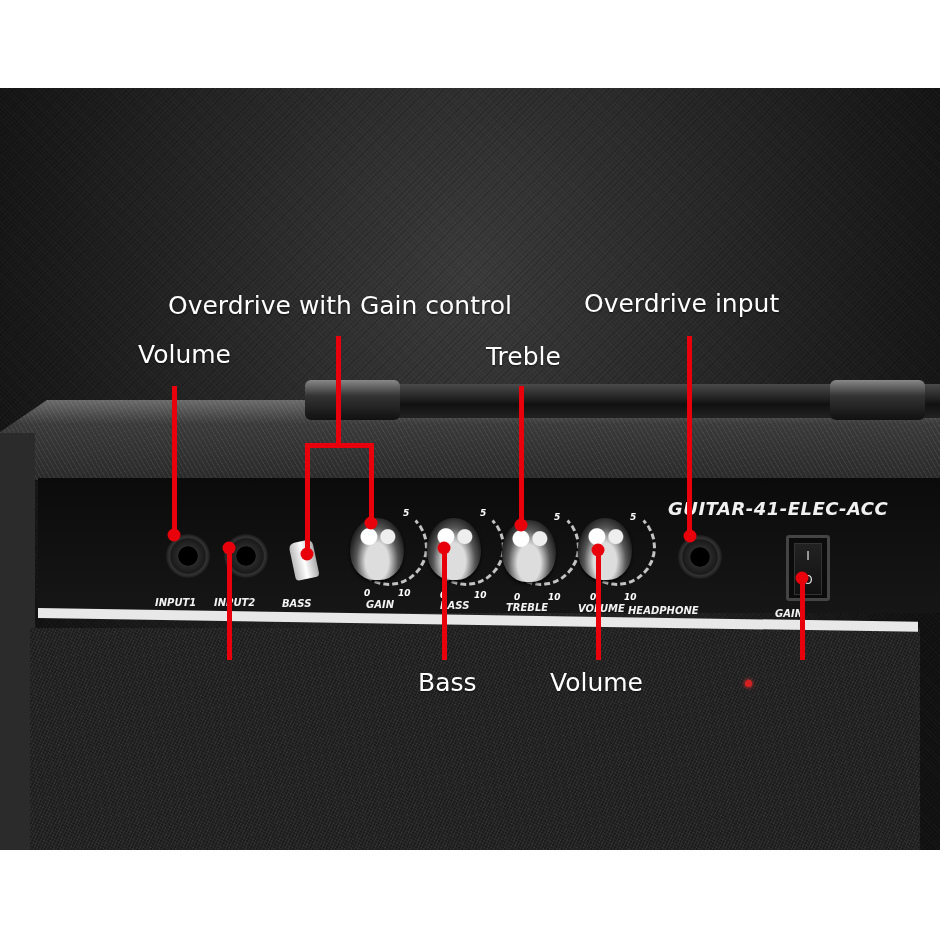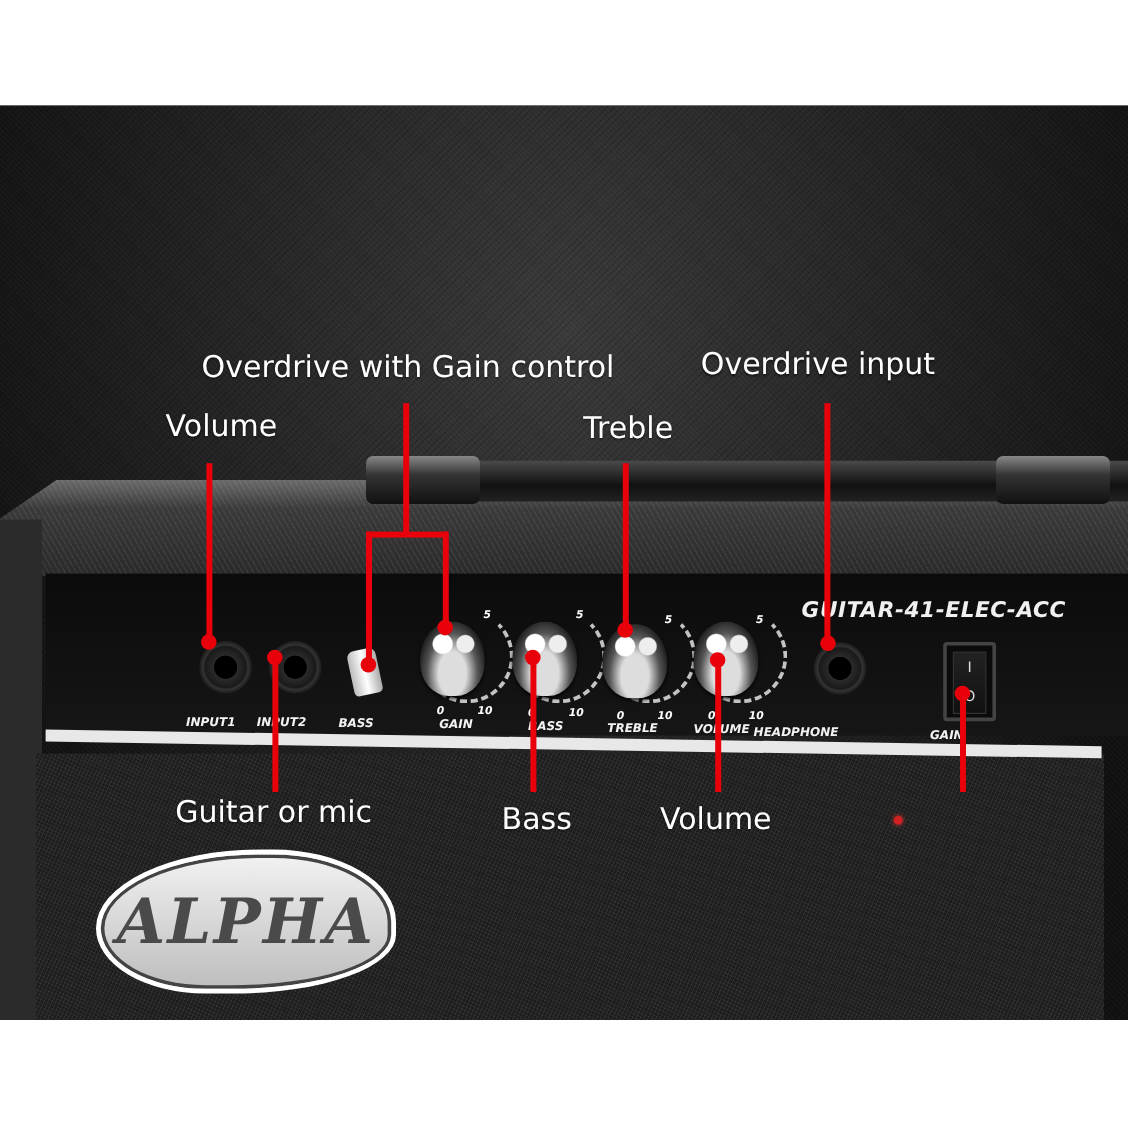--- a/index.html
+++ b/index.html
@@ -196,23 +196,20 @@
   <span class="ctrl-label" style="left:775px;top:520px">GAIN</span>
 
   <div class="led"></div>
   <div class="power-switch">
     <div class="power-rocker">
       <div>I</div>
       <div>O</div>
     </div>
   </div>
 
-  <div class="logo">
-    <span>ALPHA</span>
-  </div>
 
   <div class="line" style="left:172px;top:298px;width:5px;height:150px"></div>
   <div class="dot" style="left:174px;top:447px"></div>
 
   <div class="line" style="left:336px;top:248px;width:5px;height:110px"></div>
   <div class="line" style="left:305px;top:355px;width:68px;height:5px"></div>
   <div class="line" style="left:305px;top:355px;width:5px;height:112px"></div>
   <div class="line" style="left:369px;top:355px;width:5px;height:80px"></div>
   <div class="dot" style="left:307px;top:466px"></div>
   <div class="dot" style="left:371px;top:435px"></div>
@@ -233,16 +230,15 @@
   <div class="dot" style="left:598px;top:462px"></div>
 
   <div class="line" style="left:800px;top:490px;width:5px;height:82px"></div>
   <div class="dot" style="left:802px;top:490px"></div>
 
   <div class="label" style="left:138px;top:252px">Volume</div>
   <div class="label" style="left:168px;top:203px">Overdrive with Gain control</div>
   <div class="label" style="left:486px;top:254px">Treble</div>
   <div class="label" style="left:584px;top:201px">Overdrive input</div>
 
-  <div class="label" style="left:146px;top:574px">Guitar or mic</div>
   <div class="label" style="left:418px;top:580px">Bass</div>
   <div class="label" style="left:550px;top:580px">Volume</div>
 </div>
 
 </body></html>

